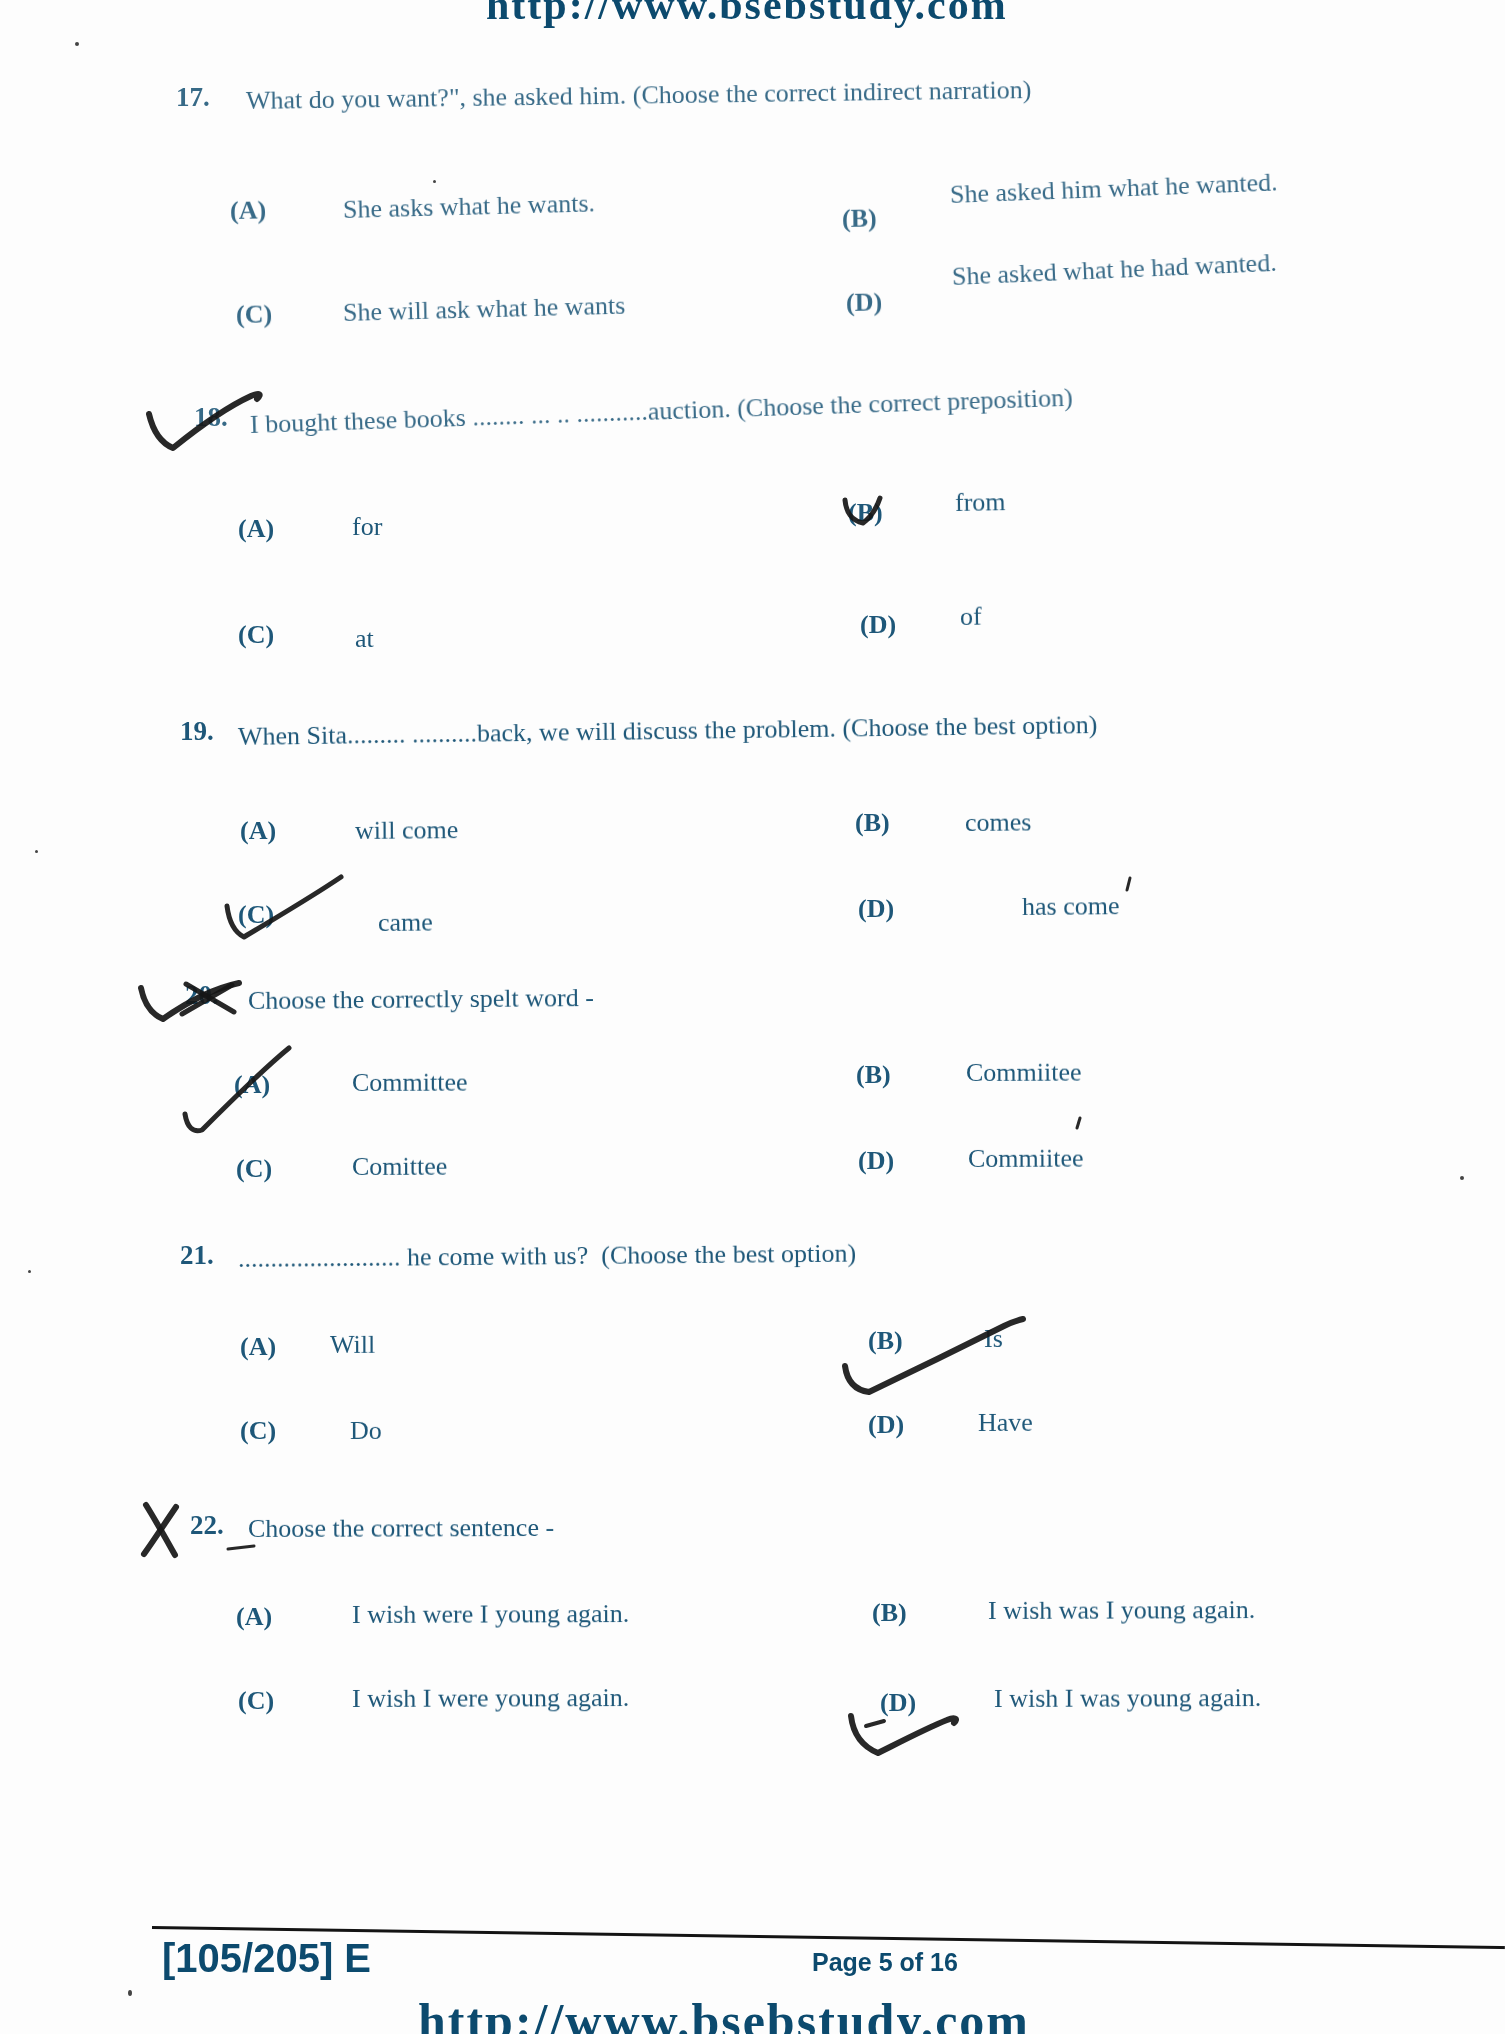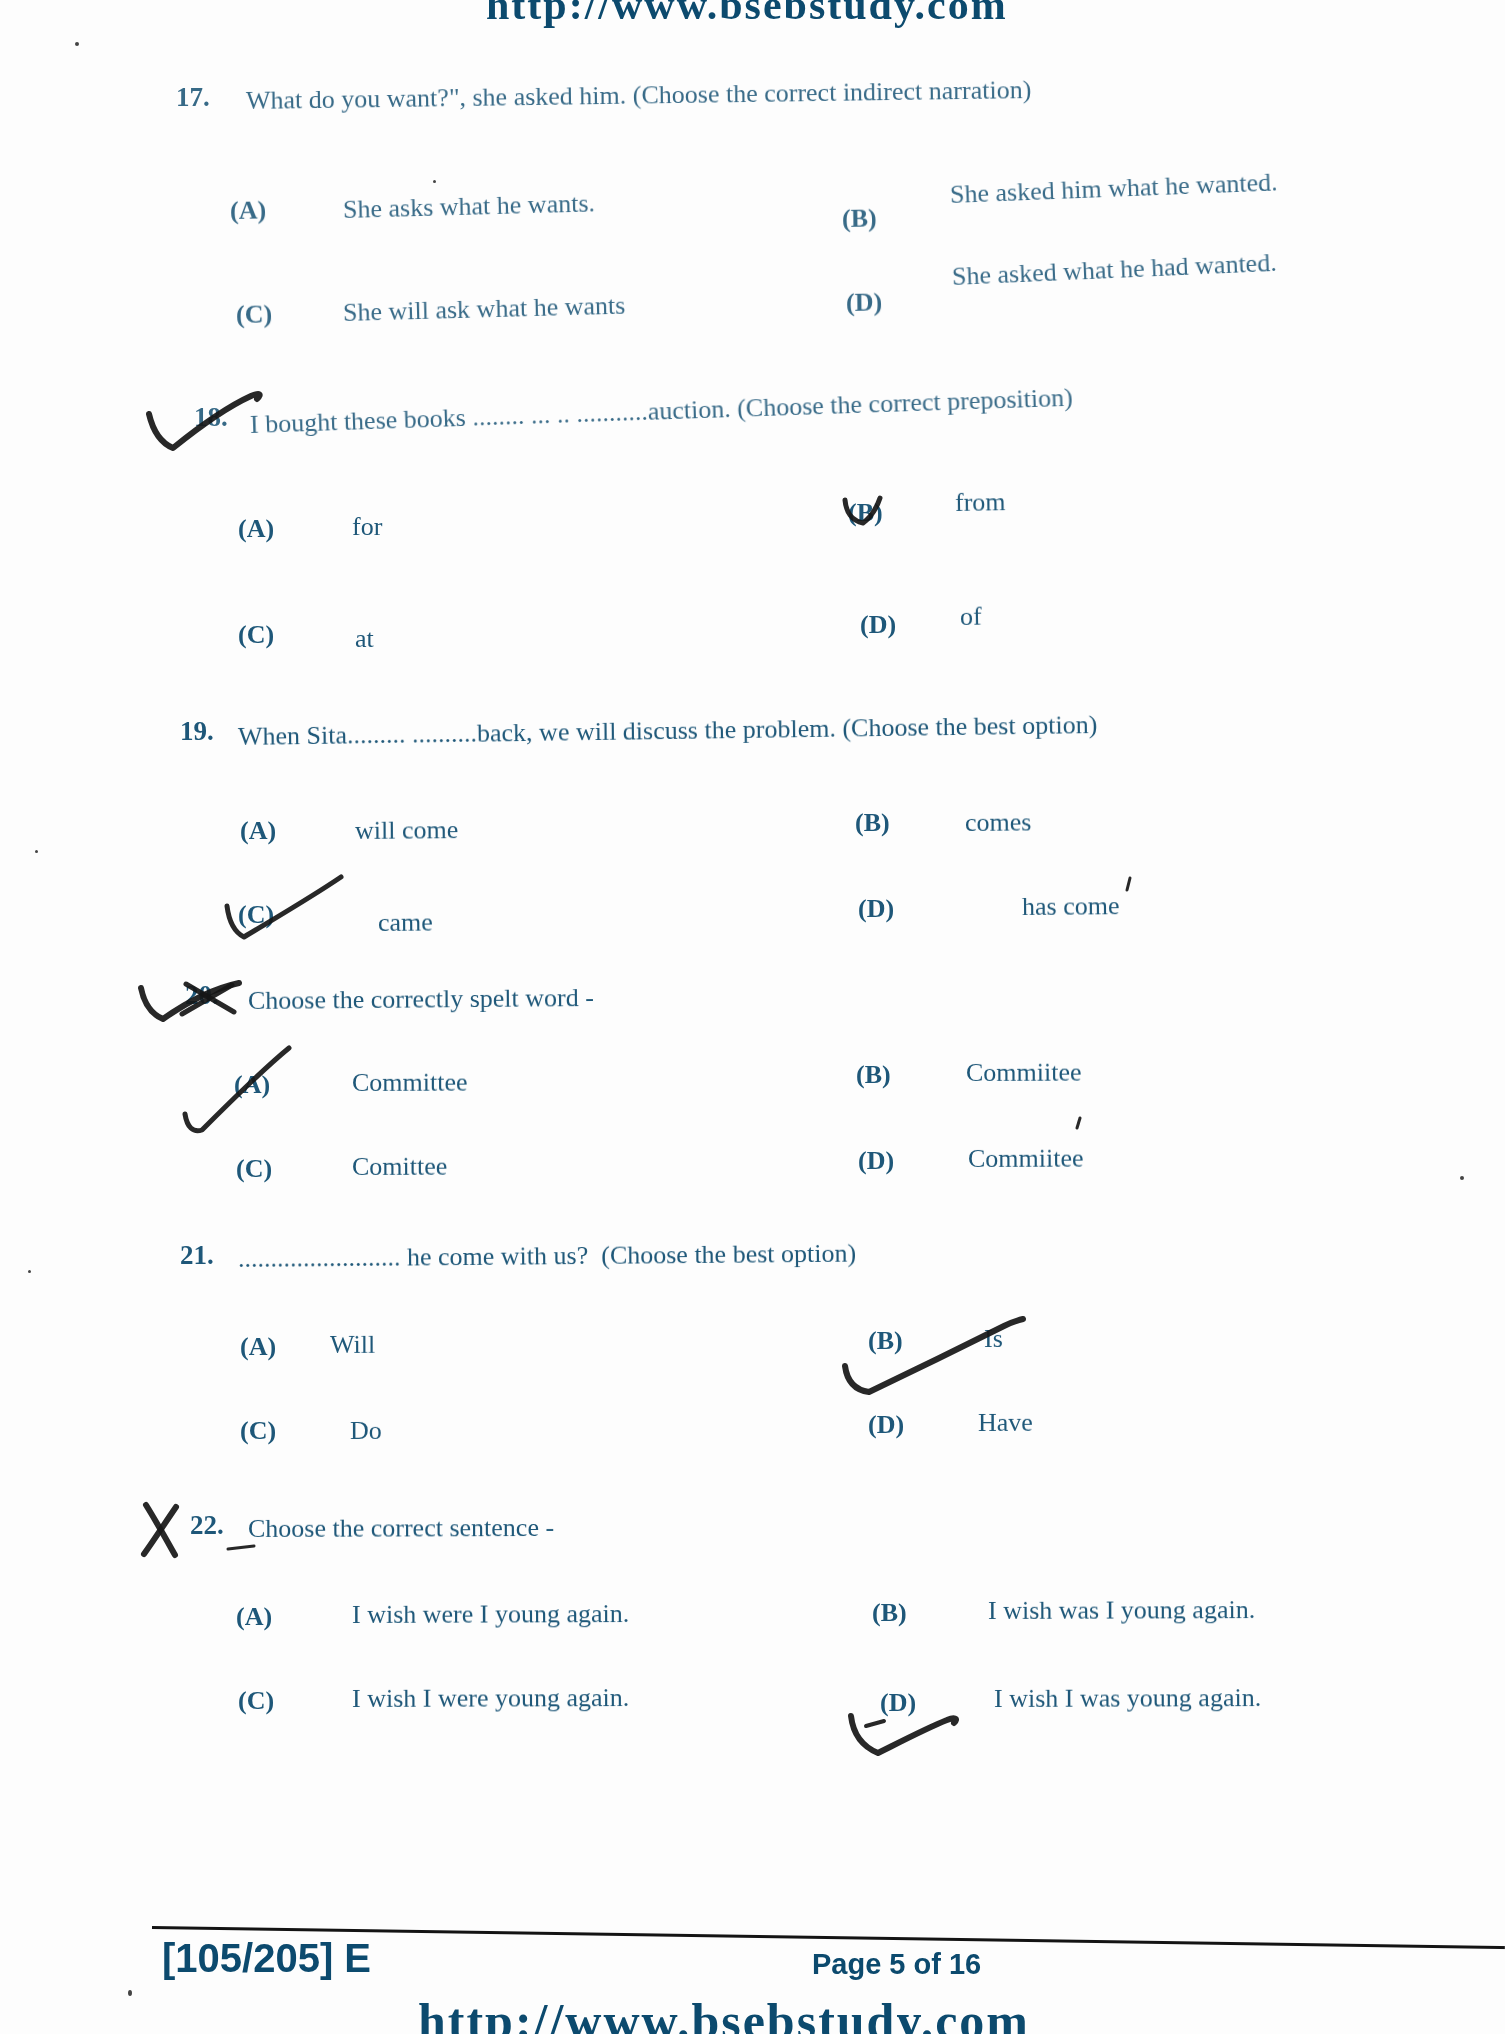--- a/index.html
+++ b/index.html
@@ -19,21 +19,21 @@
   .r05{transform:rotate(-0.5deg);}
   .r08{transform:rotate(-0.8deg);}
   .r1{transform:rotate(-1deg);}
   .r15{transform:rotate(-1.5deg);}
   .r19{transform:rotate(-1.9deg);}
   .r22{transform:rotate(-2.2deg);}
   .r25{transform:rotate(-2.5deg);}
   .url-top{font-size:42px;font-weight:bold;letter-spacing:2px;filter:blur(0.4px);}
   .url-bottom{font-size:50px;font-weight:600;letter-spacing:2px;filter:blur(0.4px);}
   .paper-code{font-family:"Liberation Sans",sans-serif;font-weight:bold;font-size:40px;filter:blur(0.3px);}
-  .page-label{font-family:"Liberation Sans",sans-serif;font-weight:bold;font-size:29px;filter:blur(0.3px);}
+  .page-label{font-family:"Liberation Sans",sans-serif;font-weight:bold;font-size:25px;filter:blur(0.3px);}
   .rule{position:absolute;background:#141414;height:3px;transform-origin:left center;filter:blur(0.3px);}
   .dot{position:absolute;background:#444;border-radius:50%;}
   .marks{position:absolute;left:0;top:0;pointer-events:none;}
   .marks path{stroke:#161616;fill:none;stroke-linecap:round;stroke-linejoin:round;opacity:.92;}
 </style>
 </head>
 <body>
 
 <div class="sheet">
 

